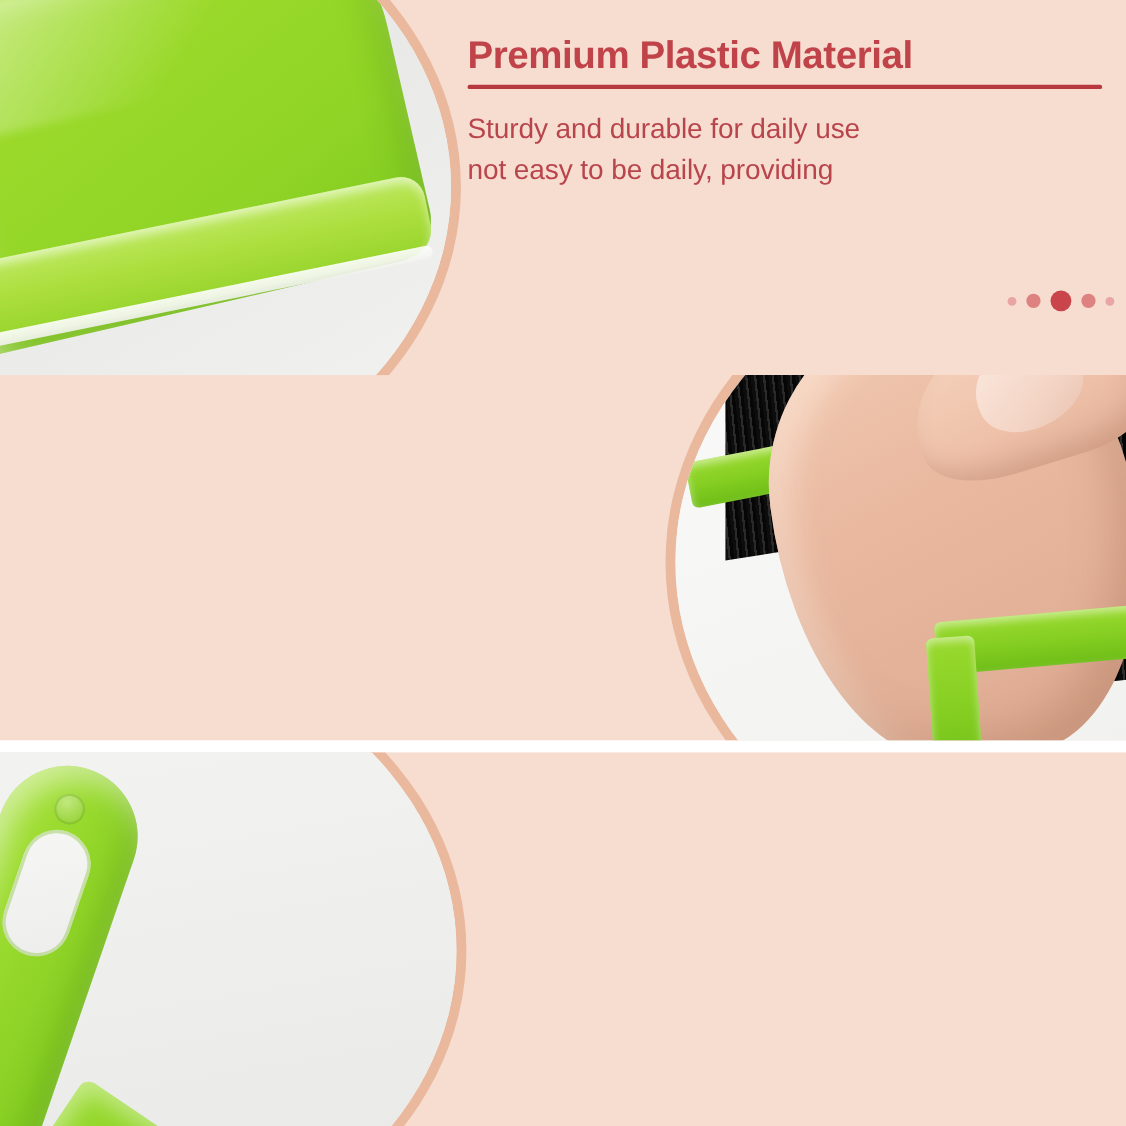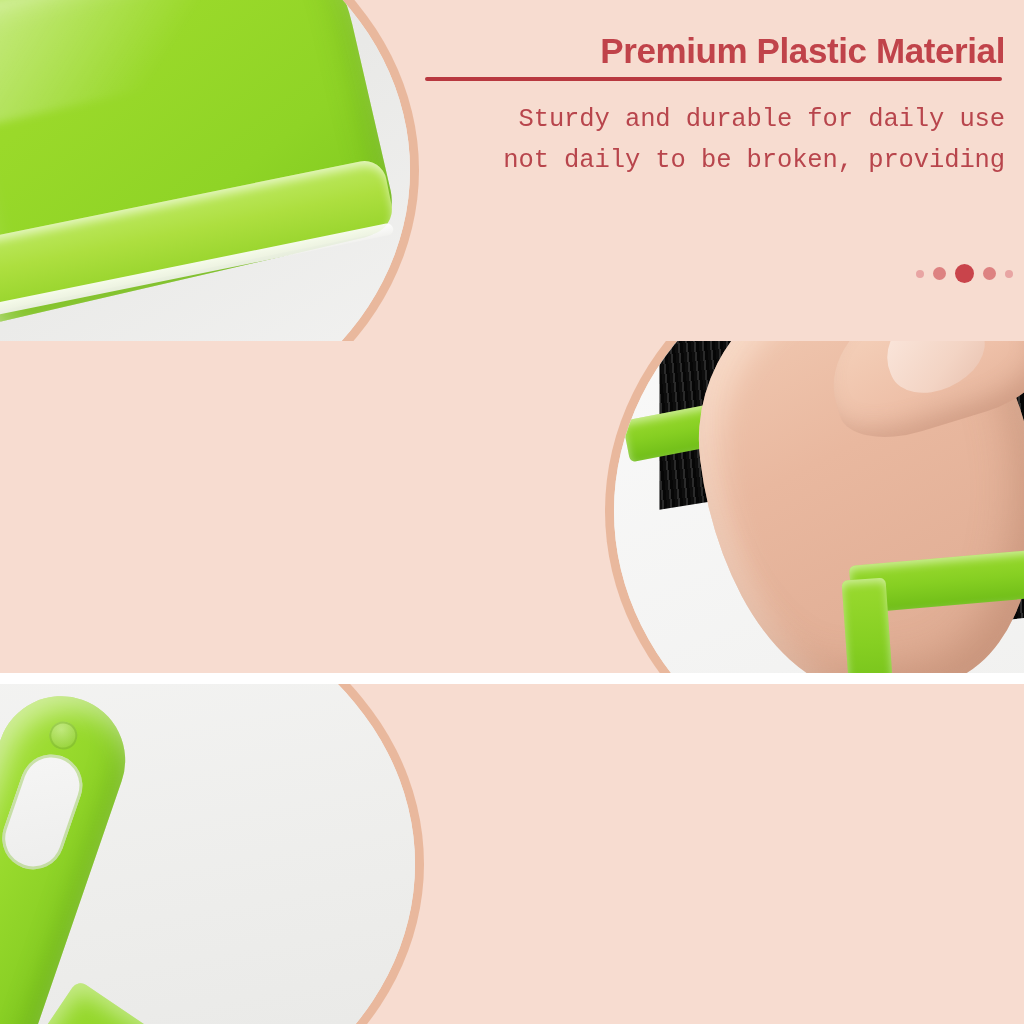--- a/index.html
+++ b/index.html
@@ -20,21 +20,21 @@
   }
 
   
   .panel {
     position: absolute;
     left: 0;
     width: 1024px;
     background: #f7dcd0;
     overflow: hidden;
   }
-  #panel-1 { top: 0px;   height: 353px; text-align: right; }
+  #panel-1 { top: 0px;   height: 353px; }
   #panel-2 { top: 341px; height: 332px; }
   #panel-3 { top: 684px; height: 340px; }
 
   
   .photo-circle {
     position: absolute;
     border-radius: 50%;
     overflow: hidden;
     background: #f1f1ef;
     box-shadow: 0 0 0 9px #e9b89d;
@@ -256,21 +256,21 @@
   }
   #text-1 .rule { width: 577px; }
 
   .body {
     margin-top: 17px;
     font-size: 25.5px;
     line-height: 1.5;
     color: #b8454c;
     letter-spacing: -0.1px;
   }
-  .body-line { white-space: nowrap; font-family: Liberation Mono, monospace; }
+  .body-line { white-space: nowrap; }
 
   
   .dots {
     position: absolute;
     display: flex;
     align-items: center;
     gap: 9px;
   }
   #dots-1 { left: 916px; top: 264px; }
 
@@ -295,21 +295,21 @@
           <div class="dustpan-edge"></div>
         </div>
       </div>
     </div>
 
     <div class="text-col" id="text-1">
       <h2 class="heading">Premium Plastic Material</h2>
       <div class="rule"></div>
       <p class="body">
         <span class="body-line">Sturdy and durable for daily use</span><br>
-        <span class="body-line">not daily to be broken, providing</span><br>
+        <span class="body-line">not easy to be daily, providing</span><br>
       </p>
     </div>
 
     <div class="dots" id="dots-1">
       <span class="dot s1"></span>
       <span class="dot s2"></span>
       <span class="dot s3"></span>
       <span class="dot s2"></span>
       <span class="dot s1"></span>
     </div>

